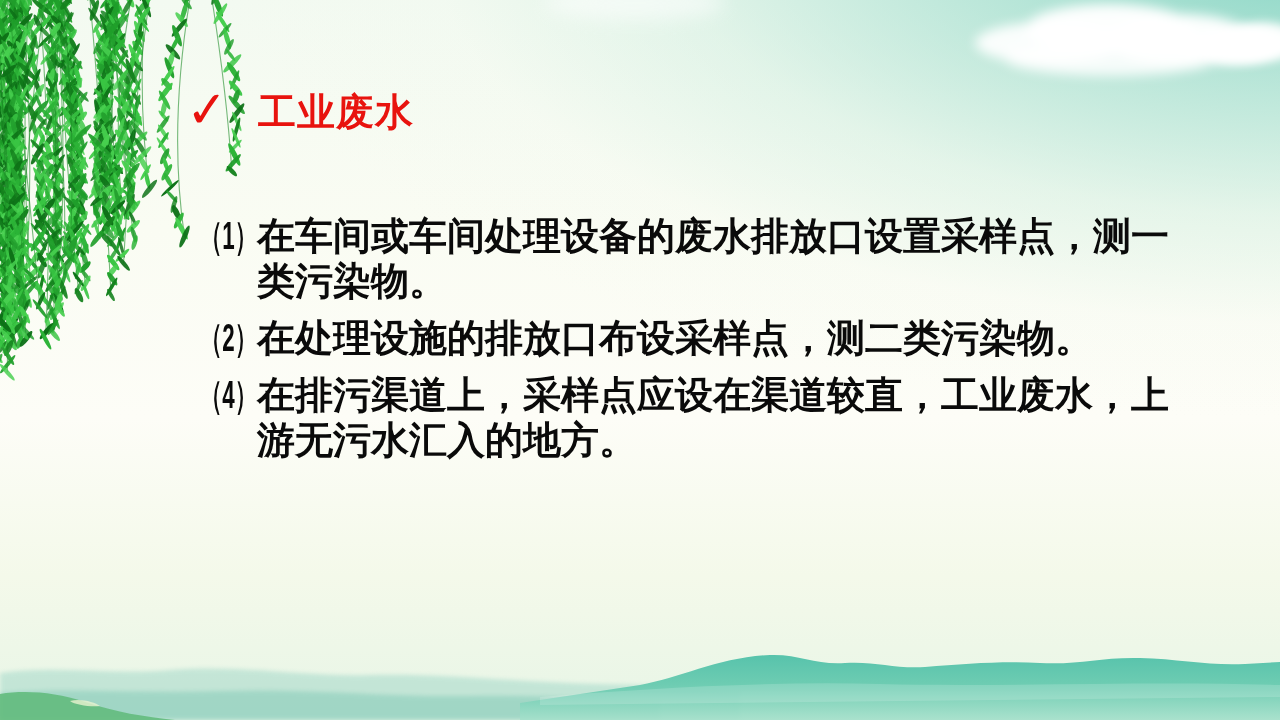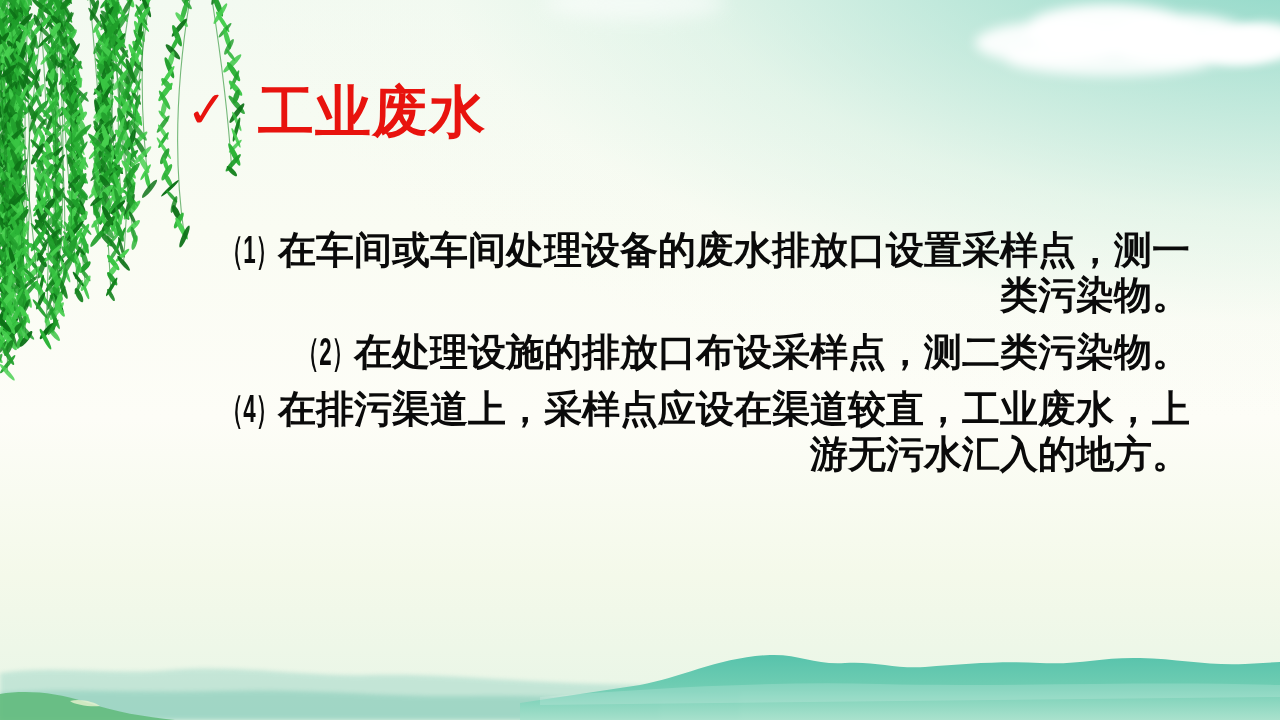--- a/index.html
+++ b/index.html
@@ -31,25 +31,25 @@
   .cloud-right .p2{left:30px;top:0;width:75px;height:40px;opacity:.95;}
   .cloud-wisp{left:545px;top:-14px;width:180px;height:34px;filter:blur(9px);opacity:.55;}
   .cloud-wisp .p1{left:0;top:0;width:180px;height:34px;}
   
   .willow{position:absolute;left:0;top:0;width:252px;height:410px;pointer-events:none;}
   
   .mountains{position:absolute;left:0;bottom:0;width:1280px;height:135px;pointer-events:none;}
   
   .title-row{position:absolute;left:186px;top:84px;display:flex;align-items:flex-start;gap:30px;}
   .check{font-size:50px;line-height:52px;font-weight:700;transform:rotate(-3deg);}
-  .title{font-size:56px;line-height:56px;font-weight:700;letter-spacing:1px;}
+  .title{font-size:38px;line-height:56px;font-weight:700;letter-spacing:1px;}
   
   .body-text{
-    position:absolute;left:200px;top:228px;width:990px;
-    font-size:38px;line-height:45px;font-weight:700;text-align:right;
+    position:absolute;left:200px;top:214px;width:990px;
+    font-size:38px;line-height:45px;font-weight:700;
   }
   .body-text p{margin:0 0 12px 0;padding-left:57px;}
   .body-text p:last-child{margin-bottom:0;}
   .mk{display:inline-block;width:57px;margin-left:-57px;white-space:nowrap;transform-origin:0 50%;}
 </style>
 </head>
 <body>
 
 <div class="slide">
 

